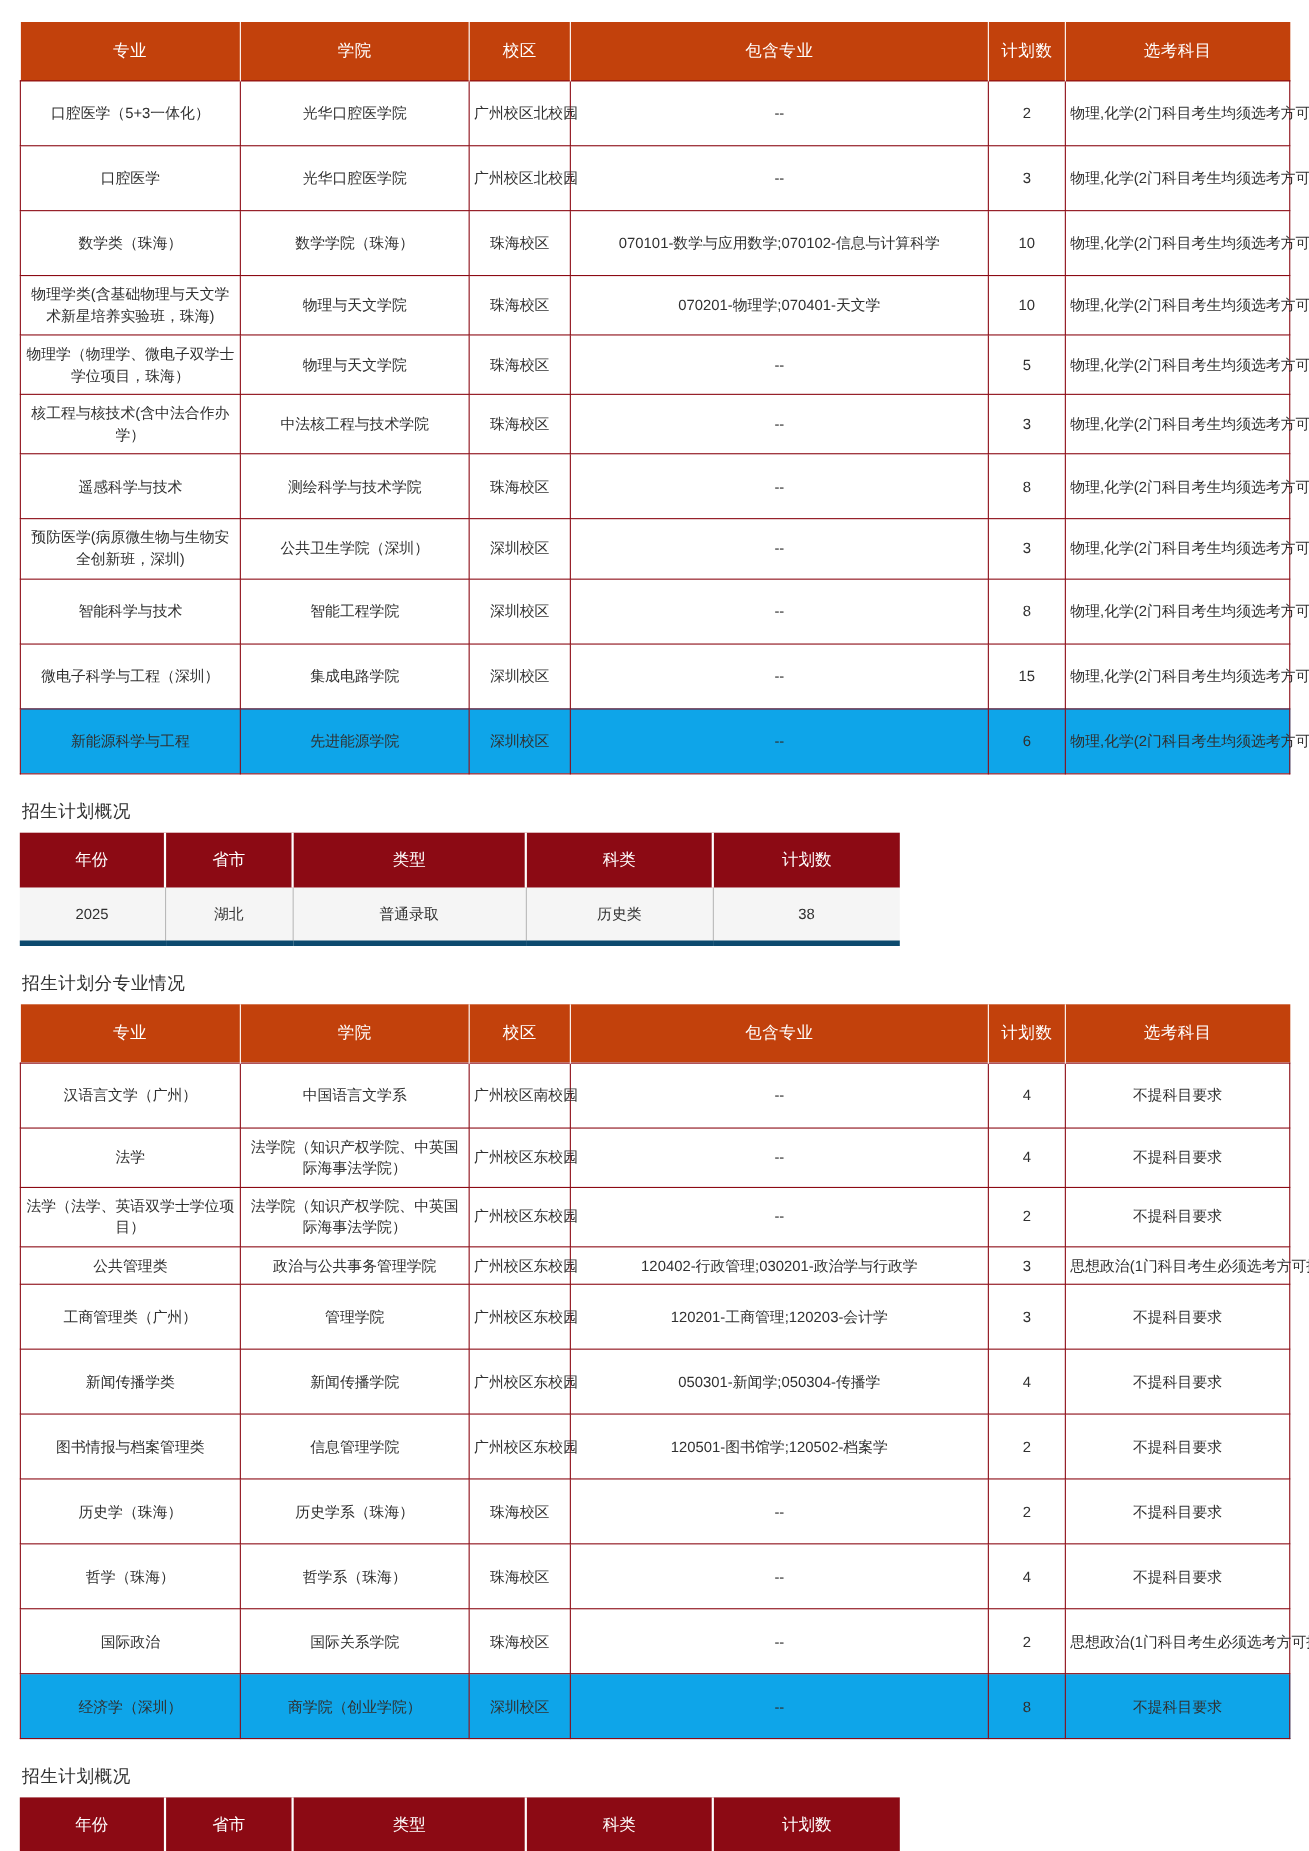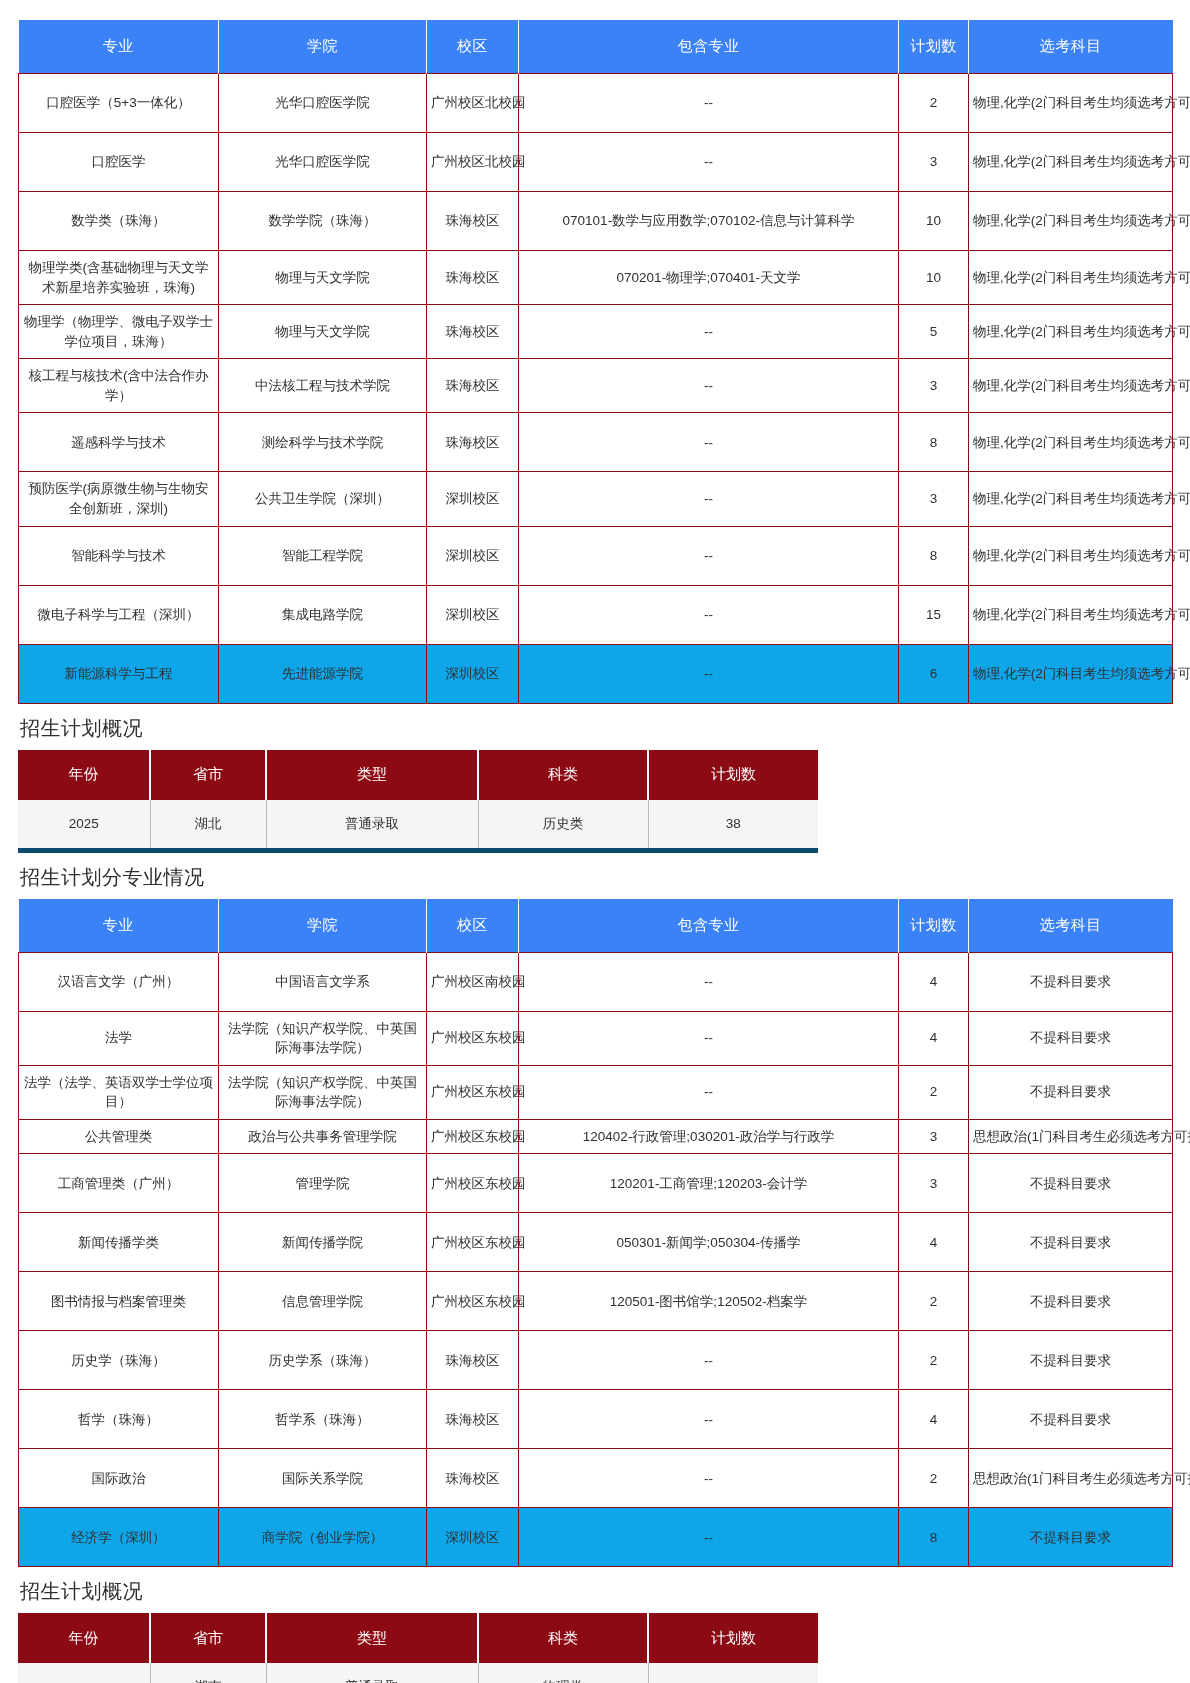--- a/index.html
+++ b/index.html
@@ -18,21 +18,21 @@
     box-sizing: border-box;
     padding: 20px 18px 0 18px;
   }
   table.grid {
     border-collapse: collapse;
     table-layout: fixed;
     width: 1154px;
     font-size: 13.5px;
   }
   table.grid th {
-    background: #3b82f6;
+    background: #c2410c;
     color: #ffffff;
     font-weight: normal;
     font-size: 15px;
     height: 45px;
     border-right: 1px solid #ffffff;
     border-bottom: none;
     text-align: center;
     padding: 4px 3px;
     letter-spacing: 0.5px;
   }
@@ -46,23 +46,23 @@
     line-height: 1.45;
     font-size: 13.5px;
     background: #ffffff;
     word-break: break-all;
   }
   table.grid tr.alt td {
     background: #0ea5e9;
   }
   table.grid tr.tall td { height: 44px; }
   .section-title {
-    font-size: 20px;
+    font-size: 16px;
     color: #2f2f2f;
-    margin: 11px 0 8px 2px;
+    margin: 24px 0 8px 2px;
     letter-spacing: 0.5px;
   }
   .nowrap-cell { word-break: keep-all; white-space: nowrap; }
   
   col.c-major   { width: 200px; }
   col.c-college { width: 208px; }
   col.c-campus  { width: 92px; }
   col.c-include { width: 380px; }
   col.c-plan    { width: 70px; }
   col.c-subject { width: 204px; }

